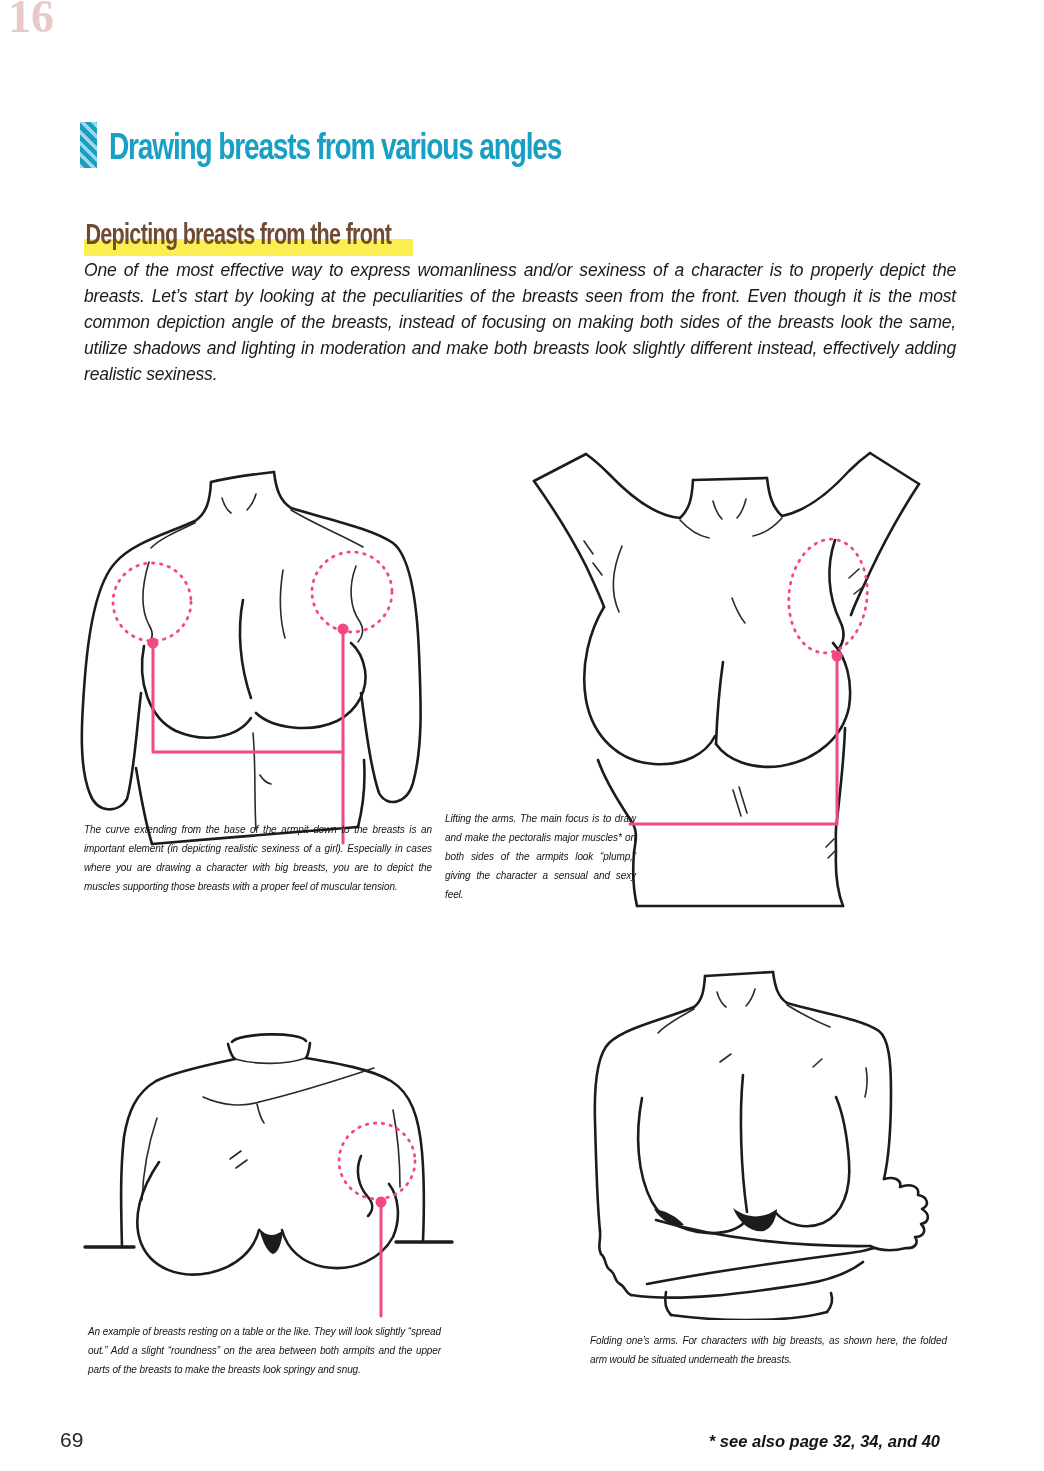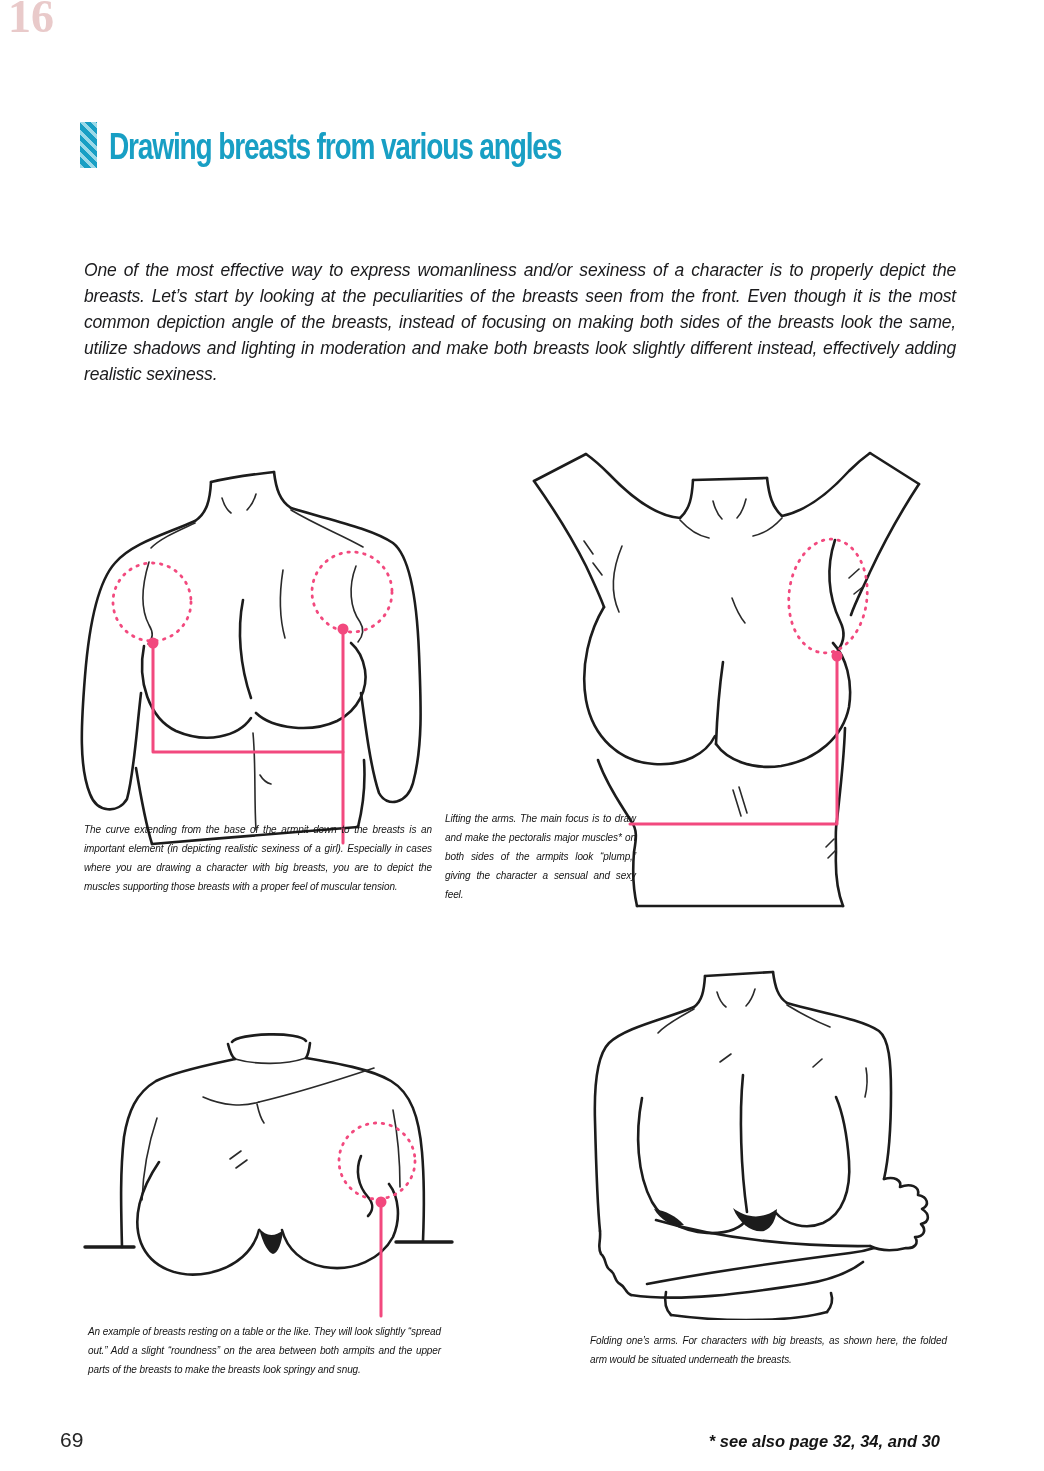--- a/index.html
+++ b/index.html
@@ -57,20 +57,23 @@
 
 <div class="page">
 
   <div class="corner-num">16</div>
 
   <div class="main-heading">
     <div class="heading-chip"></div>
     <div class="heading-text">Drawing breasts from various angles</div>
   </div>
 
+  <div class="sub-heading">
+    <span>Depicting breasts from the front</span>
+  </div>
 
   <div class="intro">One of the most effective way to express womanliness and/or sexiness of a character is to properly depict the breasts. Let’s start by looking at the peculiarities of the breasts seen from the front. Even though it is the most common depiction angle of the breasts, instead of focusing on making both sides of the breasts look the same, utilize shadows and lighting in moderation and make both breasts look slightly different instead, effectively adding realistic sexiness.</div>
 
   <svg id="fig1" class="fig" width="370" height="420" viewBox="0 0 370 420">
     <g>
       <path class="ink" d="M141,52 C140,70 137,83 125,91"></path>
       <path class="ink" d="M141,52 C162,47 186,44 204,42"></path>
       <path class="ink" d="M204,42 C206,59 210,71 221,78"></path>
       <path class="ink" d="M125,91 C96,104 62,113 45,133 C27,153 19,196 15,246 C11,296 9,337 20,364 C27,383 48,384 57,369 C64,343 66,306 71,263"></path>
       <path class="ink" d="M221,78 C256,89 301,98 323,113 C341,127 347,173 349,223 C351,273 353,316 343,353 C337,374 317,378 309,363 C301,339 296,301 291,263"></path>
@@ -198,15 +201,15 @@
       <path class="ink" d="M257,362 C262,356 263,349 261,343"></path>
     </g>
   </svg>
 
   <div class="caption" id="cap1">The curve extending from the base of the armpit down to the breasts is an important element (in depicting realistic sexiness of a girl). Especially in cases where you are drawing a character with big breasts, you are to depict the muscles supporting those breasts with a proper feel of muscular tension.</div>
   <div class="caption" id="cap2">Lifting the arms. The main focus is to draw and make the pectoralis major muscles* on both sides of the armpits look “plump,” giving the character a sensual and sexy feel.</div>
   <div class="caption" id="cap4">Folding one’s arms. For characters with big breasts, as shown here, the folded arm would be situated underneath the breasts.</div>
   <div class="caption" id="cap3">An example of breasts resting on a table or the like. They will look slightly “spread out.” Add a slight “roundness” on the area between both armpits and the upper parts of the breasts to make the breasts look springy and snug.</div>
 
   <div class="footer-num">69</div>
-  <div class="footnote">* see also page 32, 34, and 30</div>
+  <div class="footnote">* see also page 32, 34, and 40</div>
 
 </div>
 
 </body></html>

